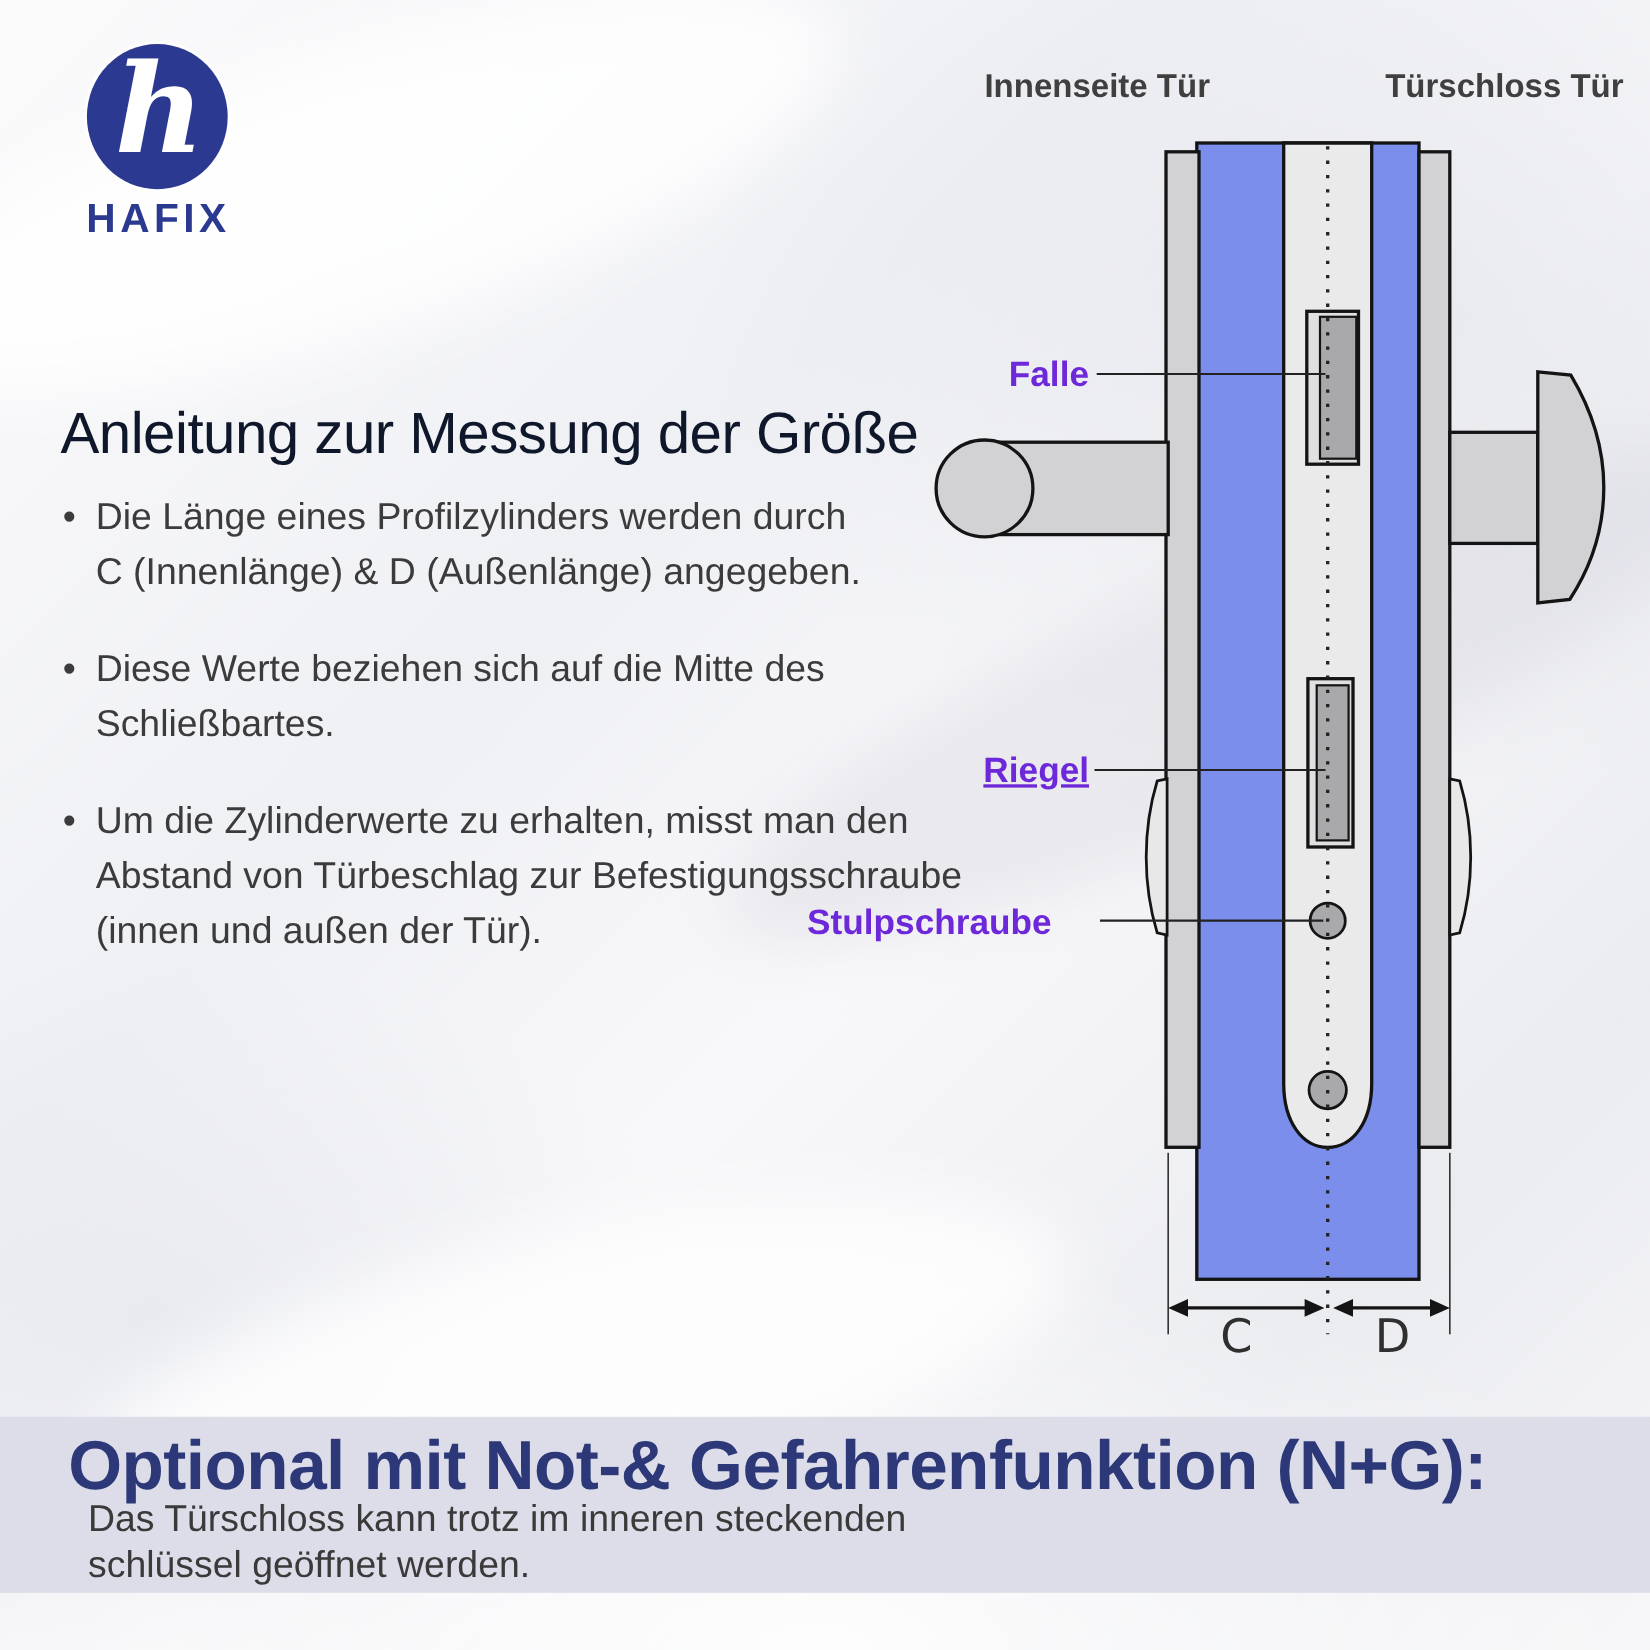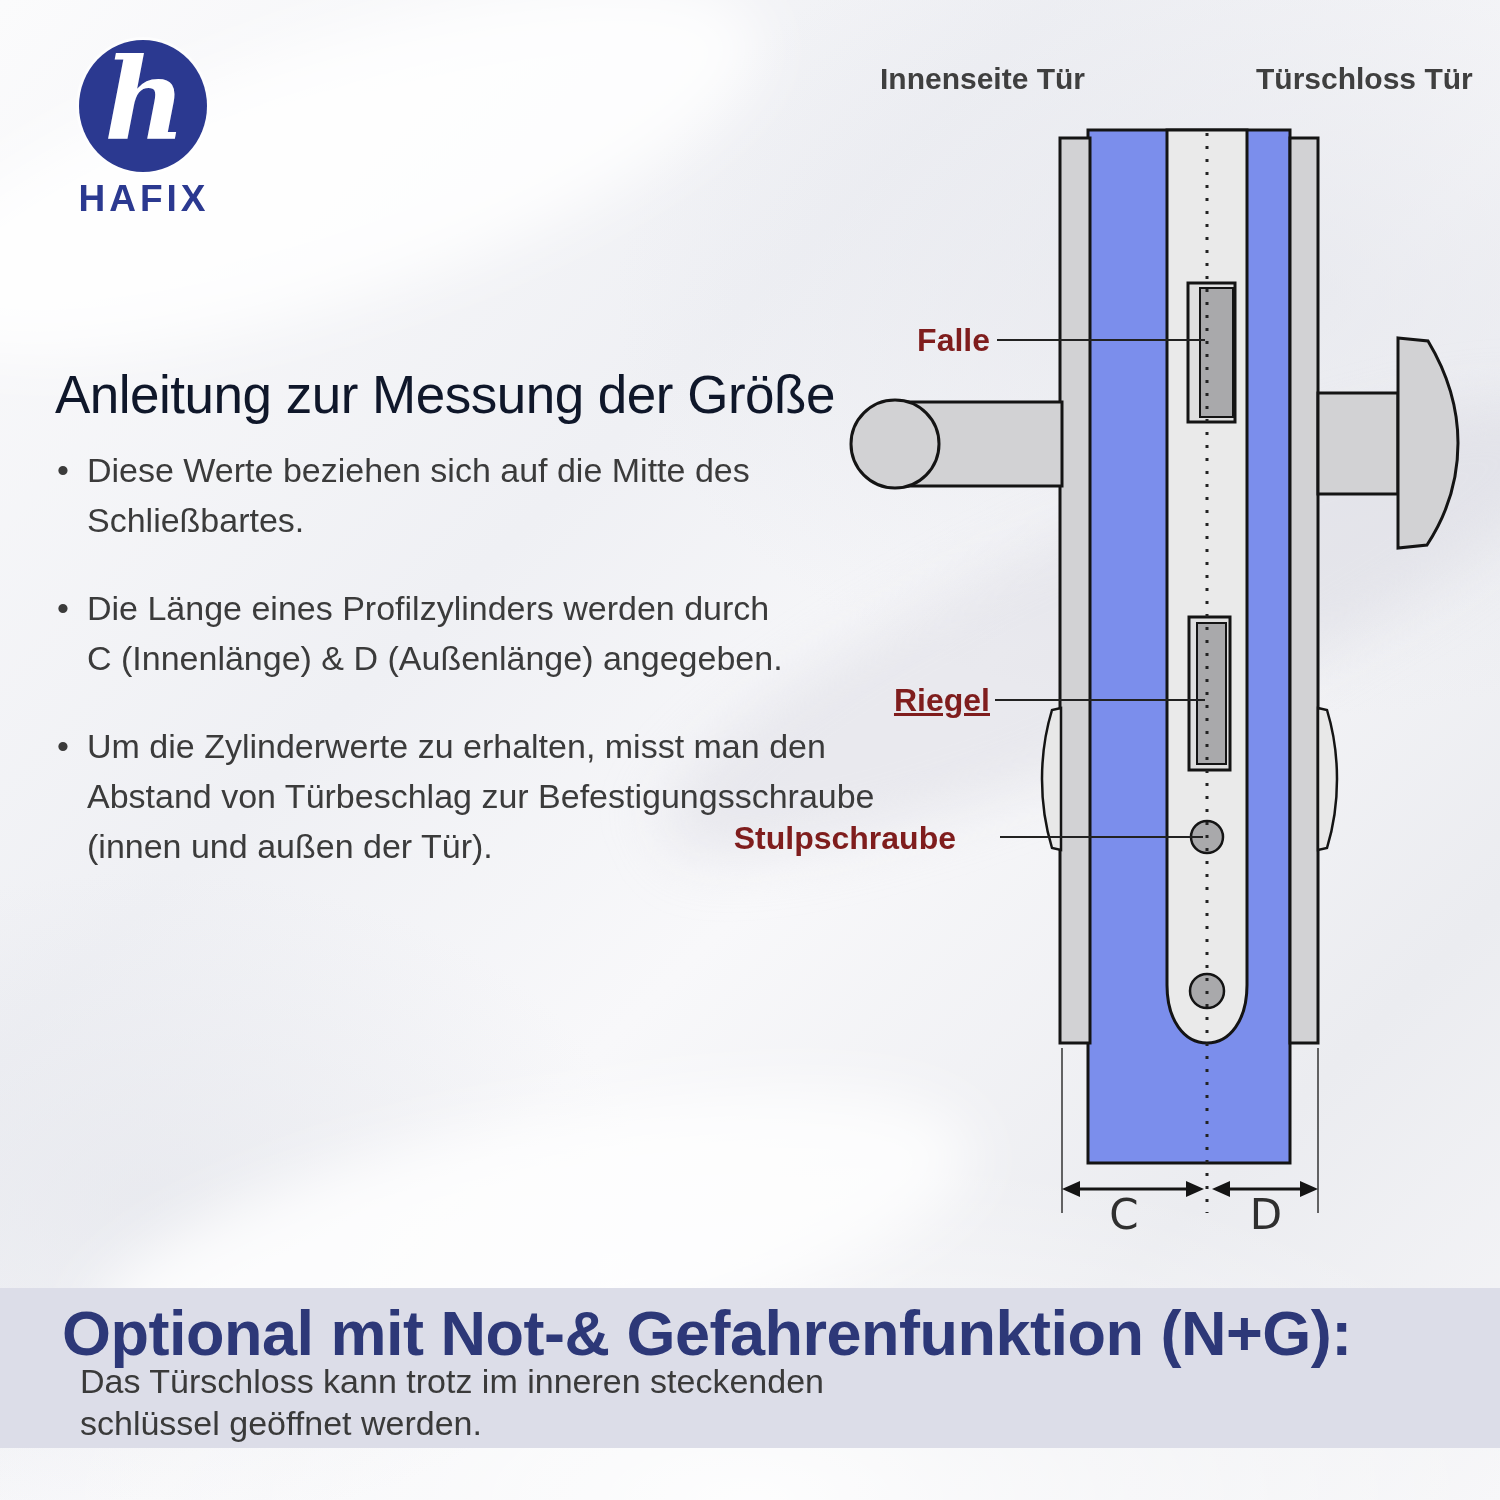--- a/index.html
+++ b/index.html
@@ -45,22 +45,22 @@
     color:#3b3b3b;font-size:34px;line-height:1.47;
   }
   ul.bullets li{
     position:relative;padding-left:32px;margin-bottom:38px;white-space:pre-line;
   }
   ul.bullets li::before{
     content:"\2022";position:absolute;left:2px;top:0;color:#3b3b3b;
   }
 
   
-  .door-label{color:#3f3f3f;font-size:30px;font-weight:bold;text-align:left;}
-  .part-label{color:#7f1d1d;font-size:32px;font-weight:bold;text-align:right;}
+  .door-label{color:#3f3f3f;font-size:30px;font-weight:bold;text-align:right;}
+  .part-label{color:#6d28d9;font-size:32px;font-weight:bold;text-align:right;}
   .dim-label{color:#2f2f2f;font-size:42px;font-weight:400;text-align:center;font-family:"DejaVu Sans",sans-serif;}
 
   
   .footer-band{
     left:0;top:1288px;width:1500px;height:160px;background:#dcdde8;
   }
   .footer-heading{
     left:62px;top:1297px;width:1380px;
     color:#2d3878;font-size:63px;font-weight:bold;letter-spacing:-.5px;
   }
@@ -78,24 +78,24 @@
 <div class="wisp w2"></div>
 <div class="wisp w3"></div>
 
 <div class="abs logo-circle">
   <span>h</span>
 </div>
 <div class="abs brand">HAFIX</div>
 
 <h1 class="abs main-heading">Anleitung zur Messung der Größe</h1>
 <ul class="abs bullets">
+    <li>Die Länge eines Profilzylinders werden durch
+C (Innenlänge) &amp; D (Außenlänge) angegeben.</li>
     <li>Diese Werte beziehen sich auf die Mitte des
 Schließbartes.</li>
-    <li>Die Länge eines Profilzylinders werden durch
-C (Innenlänge) &amp; D (Außenlänge) angegeben.</li>
     <li>Um die Zylinderwerte zu erhalten, misst man den
 Abstand von Türbeschlag zur Befestigungsschraube
 (innen und außen der Tür).</li>
   </ul>
 
 <svg class="abs diagram" width="1500" height="1500" viewBox="0 0 1500 1500">
 
   <rect x="1088" y="130" width="202" height="1033" fill="#7b8eec" stroke="#141414" stroke-width="3"></rect>
 
   <path d="M1167 130 L1167 985 C1167 1020 1184 1043 1207 1043 C1230 1043 1247 1020 1247 985 L1247 130 Z" fill="#eaeaea" stroke="#141414" stroke-width="3"></path>

